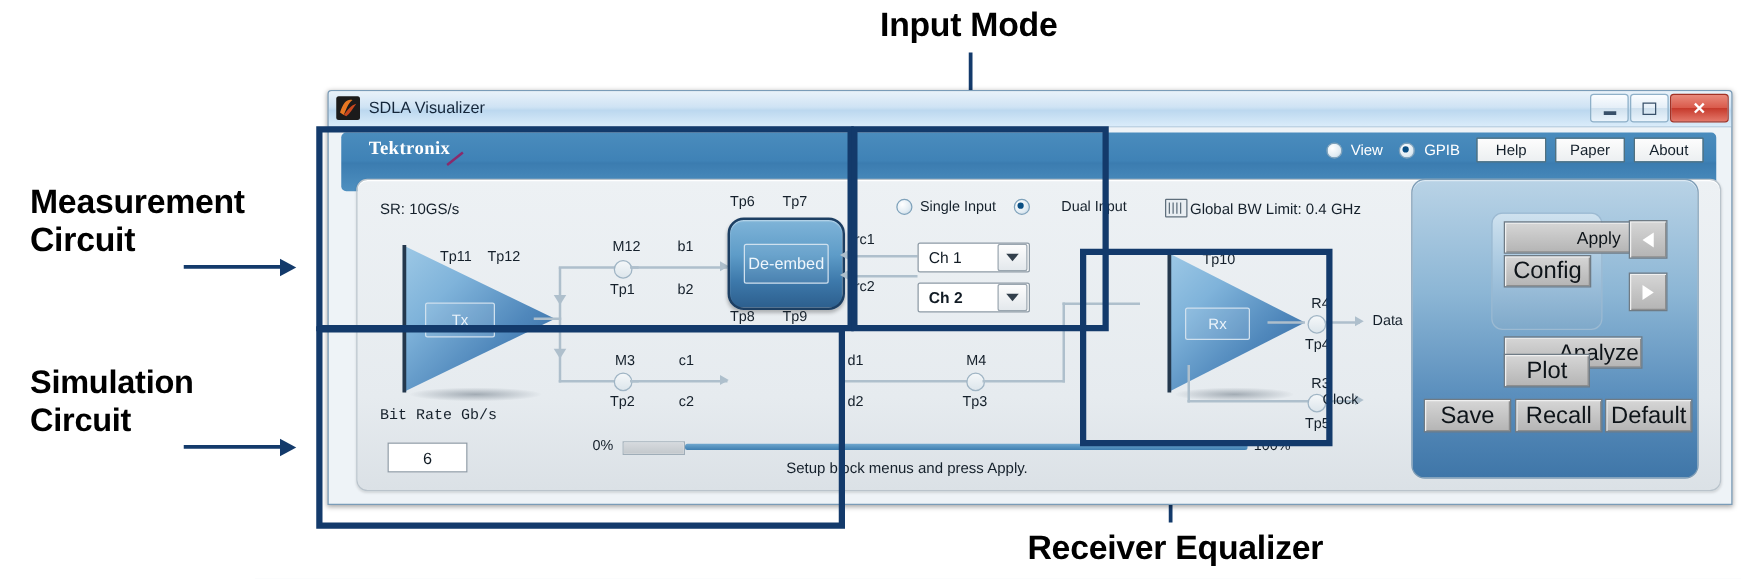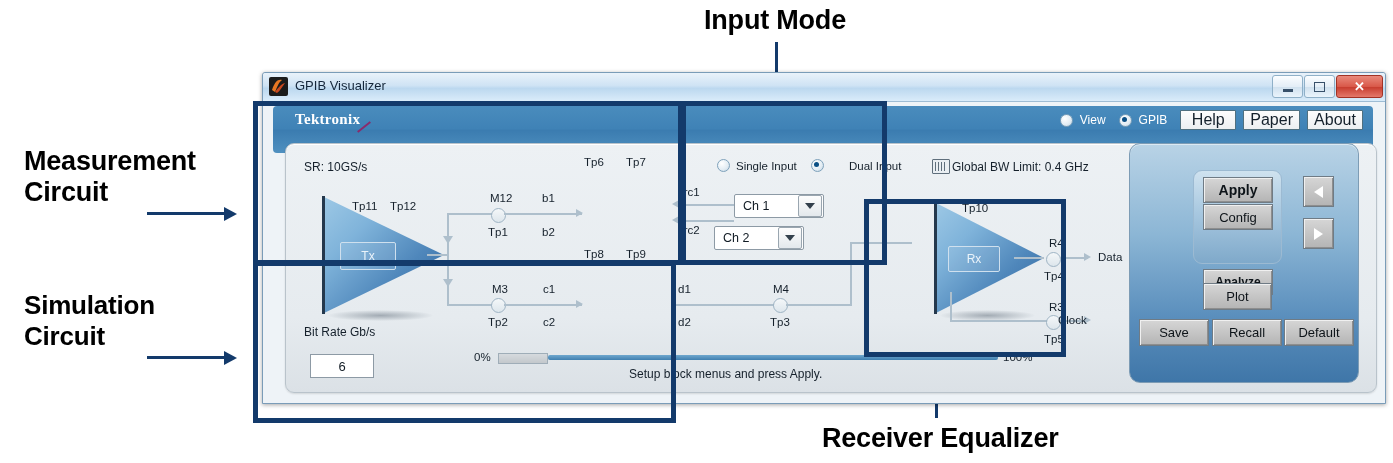--- a/index.html
+++ b/index.html
@@ -74,21 +74,21 @@
   .radio{width:11px;height:11px;border-radius:50%;
     background:radial-gradient(circle at 35% 32%,#ffffff 0%,#e2ecf3 60%,#b9cfdf 100%);
     border:1px solid #7fa2bb;display:inline-block;position:relative;}
   .radio.on::after{content:"";position:absolute;left:2px;top:2px;width:5px;height:5px;
     border-radius:50%;background:#0a4f84;}
   .hdr-lbl{color:#ffffff;font-size:12px;}
   .hdr-btn{
     min-width:42px;height:18px;padding:0 6px;
     background:linear-gradient(to bottom,#fdfdfd,#eceff1);
     border:1px solid #50707f;border-radius:1px;
-    font-size:16px;color:#14202b;display:flex;align-items:center;justify-content:center;
+    font-size:12px;color:#14202b;display:flex;align-items:center;justify-content:center;
   }
 
   
   #canvas{
     position:absolute;left:22px;top:70px;width:1090px;height:248px;
     background:linear-gradient(to bottom,#edf1f4 0%,#e6ebef 70%,#dbe1e6 100%);
     border:1px solid #b9c3cb;border-radius:9px;
     box-shadow:inset 0 1px 0 #ffffff, 0 1px 2px rgba(0,0,0,.12);
     overflow:hidden;
   }
@@ -169,23 +169,23 @@
   #aca-group{
     position:absolute;left:63px;top:26px;width:87px;height:92px;
     background:linear-gradient(to bottom,#cfe2ef 0%,#a8c8e0 45%,#7fa9ca 100%);
     border-radius:9px;border:1px solid #9cbad2;
   }
   .gbtn{
     position:absolute;background:linear-gradient(to bottom,#d6d6d6,#b4b4b4);
     border:1px solid #6f7b85;
     box-shadow:inset 1px 1px 0 #f0f0f0, inset -1px -1px 0 #8e8e8e;
     display:flex;align-items:center;justify-content:center;
-    font-size:13px;color:#0e1419;
-  }
-  .gbtn.bold{font-weight:bold;}
+    font-size:19px;color:#0e1419;
+  }
+  .gbtn.bold{font-weight:normal;padding-left:41px;}
   .arwbtn{
     position:absolute;width:29px;height:29px;
     background:linear-gradient(to bottom,#d6d6d6,#b4b4b4);
     border:1px solid #6f7b85;
     box-shadow:inset 1px 1px 0 #f0f0f0, inset -1px -1px 0 #8e8e8e;
     display:flex;align-items:center;justify-content:center;
   }
   .tl{width:0;height:0;border-right:9px solid #ffffff;border-top:6px solid transparent;border-bottom:6px solid transparent;}
   .tr{width:0;height:0;border-left:9px solid #ffffff;border-top:6px solid transparent;border-bottom:6px solid transparent;}
 
@@ -222,21 +222,21 @@
 
 <div id="window">
 
   <div id="titlebar">
     <div class="tbicon">
       <svg width="19" height="19" viewBox="0 0 19 19">
         <path d="M3 13 C6 4, 9 2, 13 3 C9 6, 8 11, 6 15 Z" fill="#e87722"></path>
         <path d="M6 15 C9 11, 12 7, 16 6 C13 10, 11 14, 8 16 Z" fill="#c8471e"></path>
       </svg>
     </div>
-    <div class="tbtitle">GPIB Visualizer</div>
+    <div class="tbtitle">SDLA Visualizer</div>
     <div class="wbtns">
       <div class="wbtn">
         <div class="minglyph"></div>
       </div>
       <div class="wbtn">
         <div class="sqglyph"></div>
       </div>
       <div class="wbtn close">
         <span>✕</span>
       </div>
@@ -279,20 +279,23 @@
     <div class="tp" style="left:205px;top:64px;"></div>
     <div class="lbl" style="left:202px;top:82px;">Tp1</div>
     <div class="wire wh" style="left:218px;top:69px;width:78px;"></div>
     <div class="arrowR" style="left:290px;top:65px;"></div>
 
     <div class="lbl" style="left:256px;top:48px;">b1</div>
     <div class="lbl" style="left:256px;top:82px;">b2</div>
     <div class="lbl" style="left:298px;top:12px;">Tp6</div>
     <div class="lbl" style="left:340px;top:12px;">Tp7</div>
 
+    <div class="blk" style="left:296px;top:30px;width:90px;height:70px;">
+      <div class="inner">De-embed</div>
+    </div>
 
     <div class="lbl" style="left:392px;top:42px;">src1</div>
     <div class="lbl" style="left:392px;top:80px;">src2</div>
     <div class="wire wh" style="left:394px;top:60px;width:54px;"></div>
     <div class="arrowL" style="left:386px;top:56px;"></div>
     <div class="wire wh" style="left:394px;top:76px;width:54px;"></div>
     <div class="arrowL" style="left:386px;top:72px;"></div>
 
     <div style="position:absolute;left:431px;top:15px;display:flex;align-items:center;gap:6px;">
       <span class="radio"></span>
@@ -302,21 +305,21 @@
       <span class="radio on"></span>
       <span class="lbl" style="position:static;padding-left:19px;">Dual Input</span>
     </div>
 
     <div class="dd" style="left:448px;top:50px;width:88px;">
       <span class="txt">Ch 1</span>
       <span class="arw">
           <i class="caret"></i>
         </span>
     </div>
-    <div class="dd" style="left:428px;top:82px;width:88px;">
+    <div class="dd" style="left:448px;top:82px;width:88px;font-weight:bold;">
       <span class="txt">Ch 2</span>
       <span class="arw">
           <i class="caret"></i>
         </span>
     </div>
 
     <div class="bwicon" style="left:646px;top:15px;">
       <i style="left:2px;"></i>
         <i style="left:5px;"></i>
         <i style="left:8px;"></i>
@@ -369,39 +372,39 @@
     <div class="lbl" style="left:392px;top:172px;">d2</div>
 
     <div class="wire wh" style="left:388px;top:160px;width:100px;"></div>
     <div class="lbl" style="left:487px;top:139px;">M4</div>
     <div class="tp" style="left:487px;top:154px;"></div>
     <div class="lbl" style="left:484px;top:172px;">Tp3</div>
     <div class="wire wh" style="left:500px;top:160px;width:66px;"></div>
     <div class="wire wv" style="left:564px;top:98px;height:64px;"></div>
     <div class="wire wh" style="left:564px;top:98px;width:62px;"></div>
 
-    <div class="lbl b" style="left:18px;top:181px;">Bit Rate Gb/s</div>
+    <div class="lbl b" style="left:18px;top:181px;font-family:Liberation Mono, monospace;">Bit Rate Gb/s</div>
     <div class="field" style="left:24px;top:210px;width:62px;height:22px;">6</div>
 
     <div class="lbl" style="left:188px;top:207px;">0%</div>
     <div id="pbar" style="left:212px;top:209px;width:48px;">
       <div id="pfill" style="width:100%;"></div>
     </div>
     <div id="ptrack" style="left:262px;top:211px;width:450px;"></div>
     <div class="lbl" style="left:717px;top:207px;">100%</div>
     <div class="lbl b" style="left:343px;top:223px;">Setup block menus and press Apply.</div>
 
   </div>
 
   <div id="ctrl" style="left:866px;top:70px;width:228px;height:238px;">
 
     <div id="aca-group">
       <div class="gbtn bold" style="left:9px;top:6px;width:68px;height:24px;font-size:14px;">Apply</div>
       <div class="gbtn" style="left:9px;top:33px;width:68px;height:24px;">Config</div>
-      <div class="gbtn bold" style="left:9px;top:60px;width:68px;height:24px;font-size:12px;margin-top:38px;">Analyze</div>
+      <div class="gbtn bold" style="left:9px;top:60px;width:68px;height:24px;font-size:18px;margin-top:38px;">Analyze</div>
     </div>
 
     <div class="arwbtn" style="left:173px;top:32px;">
       <span class="tl"></span>
     </div>
     <div class="arwbtn" style="left:173px;top:74px;">
       <span class="tr"></span>
     </div>
 
     <div class="gbtn" style="left:73px;top:139px;width:67px;height:25px;">Plot</div>

